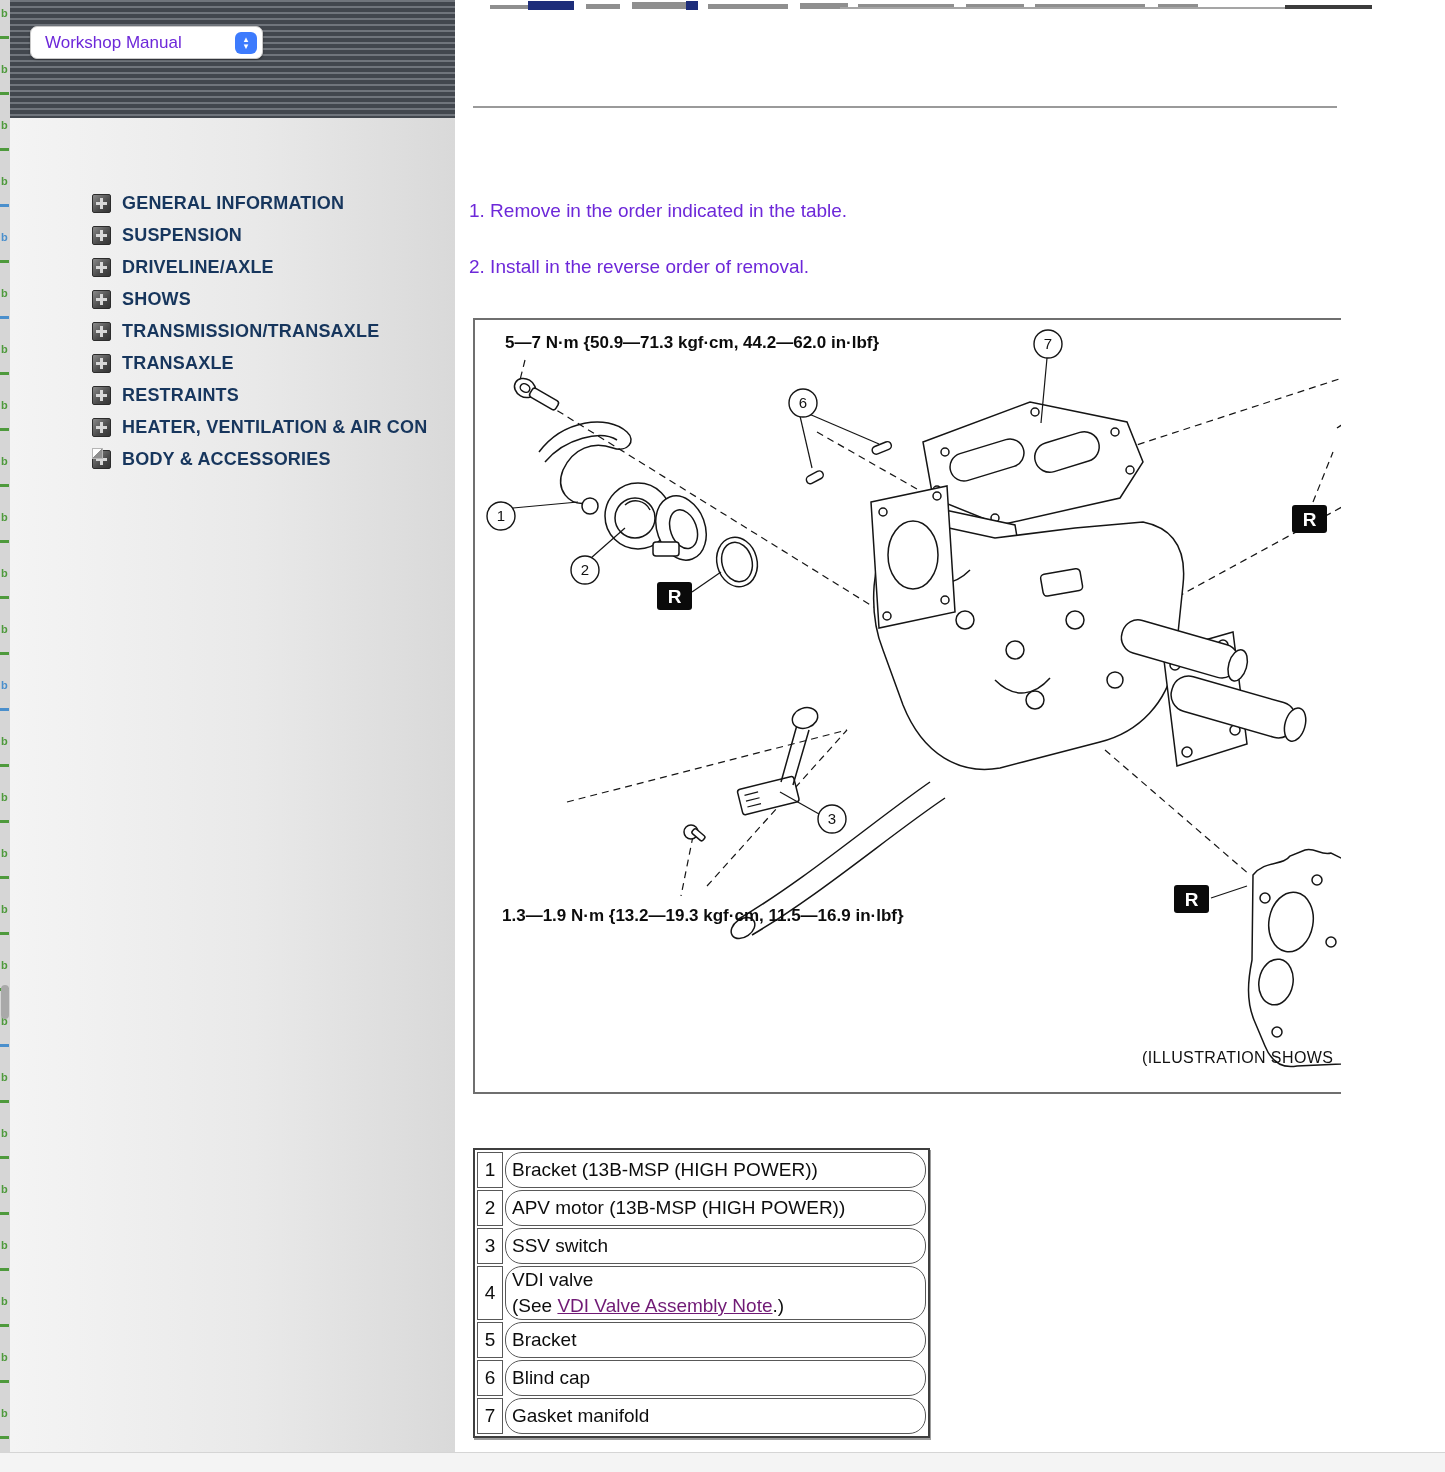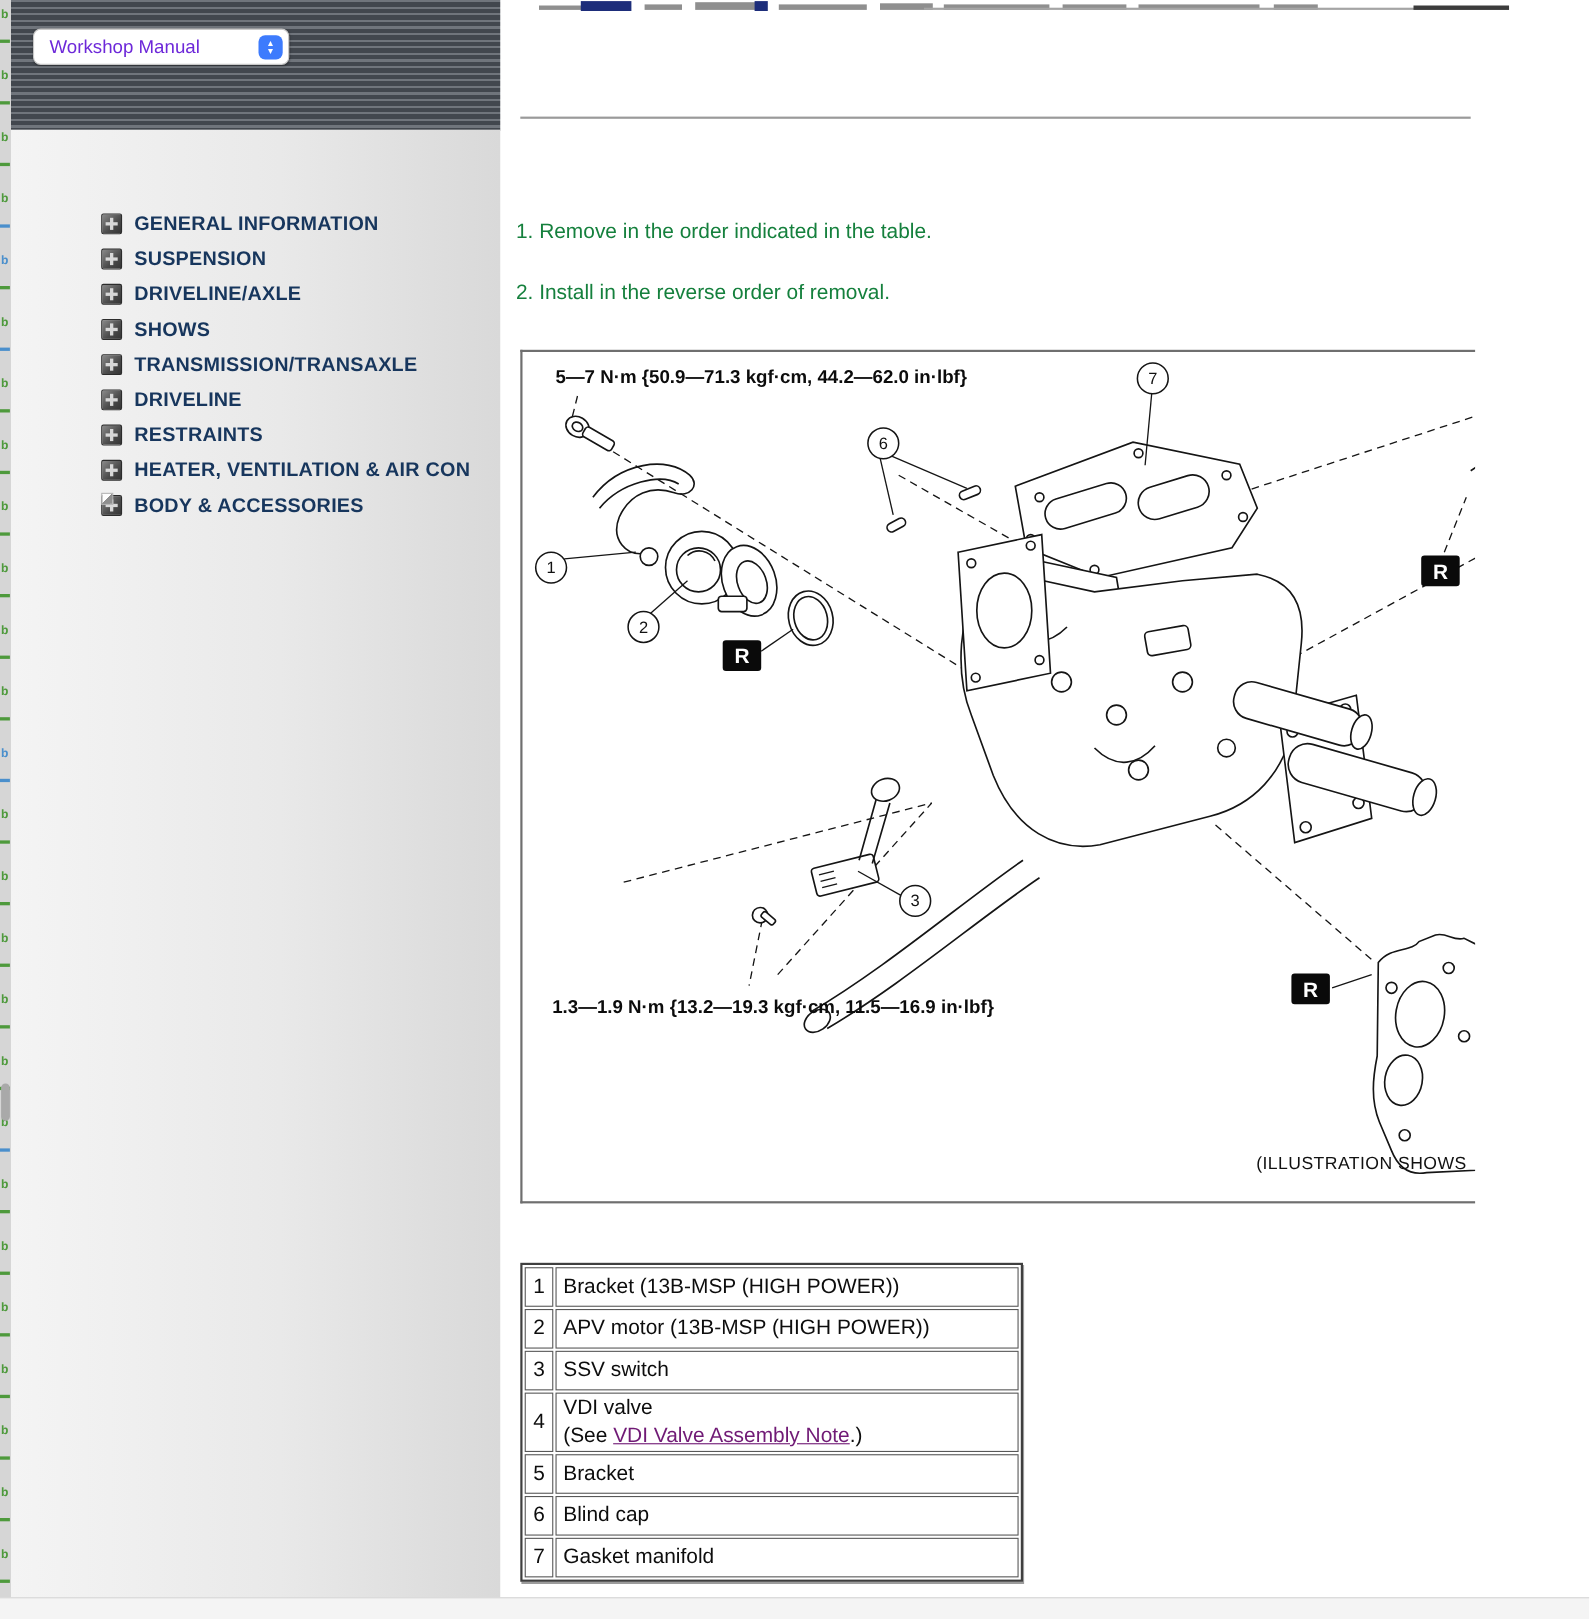--- a/index.html
+++ b/index.html
@@ -47,40 +47,40 @@
 
   
   #main{position:absolute;left:455px;top:0;width:990px;height:1452px;background:#fff;}
 
   
   #clipped-heading{position:absolute;left:35px;top:0;width:882px;height:12px;overflow:hidden;}
   #clipped-heading i{position:absolute;display:block;background:#8f8f8f;}
 
   .doc-rule{position:absolute;left:18px;width:864px;height:2px;background:#9a9a9a;}
 
-  .step-line{position:absolute;left:14px;font-size:19px;color:#15803d;}
+  .step-line{position:absolute;left:14px;font-size:19px;color:#6d28d9;}
 
   
   #diagram-box{position:absolute;left:18px;top:318px;width:866px;height:772px;
     border-top:2px solid #6f6f6f;border-left:2px solid #6f6f6f;border-bottom:2px solid #6f6f6f;
     background:#fff;overflow:hidden;}
   #diagram-box svg{position:absolute;left:0;top:0;}
   .tq{font:bold 17px "Liberation Sans",sans-serif;fill:#0c0c0c;}
   .note{font:16px "Liberation Sans",sans-serif;fill:#111;letter-spacing:.4px;}
   .callout-num{font:15px "Liberation Sans",sans-serif;fill:#111;}
   .rlab{font:bold 19px "Liberation Sans",sans-serif;fill:#fff;}
 
   
   #parts-table{position:absolute;left:18px;top:1148px;border-collapse:separate;
     border-spacing:2px;background:#fff;border:2px solid #3f3f3f;
     box-shadow:1px 2px 0 #9c9c9c;}
   #parts-table td{border:1px solid #585858;font-size:19px;color:#0d0d0d;
     vertical-align:middle;background:#fff;}
   #parts-table td.num{width:22px;text-align:center;padding:2px 1px;}
-  #parts-table td.desc{width:407px;padding:0 6px;line-height:26px;}
+  #parts-table td.desc{width:407px;padding:0 6px;line-height:26px;border-radius:17px;}
   #parts-table tr.single td{height:30px;}
   #parts-table a{color:#701a75;text-decoration:underline;cursor:pointer;}
 
   
   #bottom-strip{position:absolute;left:0;top:1452px;width:1445px;height:20px;
     background:#f4f4f4;border-top:1px solid #d5d5d5;}
 </style>
 </head>
 <body>
 
@@ -169,21 +169,21 @@
         <div class="tree-item">
           <span class="plus-box"></span>
           <span class="tree-label">SHOWS</span>
         </div>
         <div class="tree-item">
           <span class="plus-box"></span>
           <span class="tree-label">TRANSMISSION/TRANSAXLE</span>
         </div>
         <div class="tree-item">
           <span class="plus-box"></span>
-          <span class="tree-label">DRIVELINE</span>
+          <span class="tree-label">TRANSAXLE</span>
         </div>
         <div class="tree-item">
           <span class="plus-box"></span>
           <span class="tree-label">RESTRAINTS</span>
         </div>
         <div class="tree-item">
           <span class="plus-box"></span>
           <span class="tree-label">HEATER, VENTILATION &amp; AIR CON</span>
         </div>
         <div class="tree-item">

